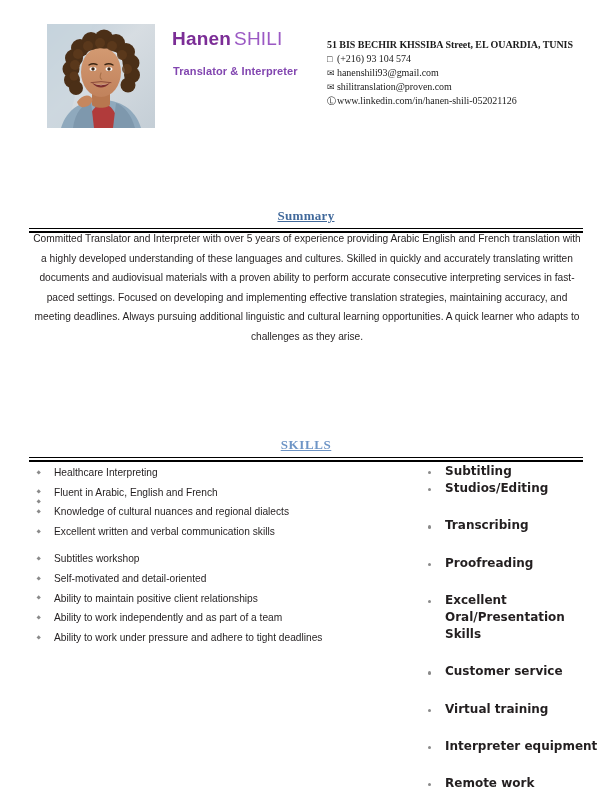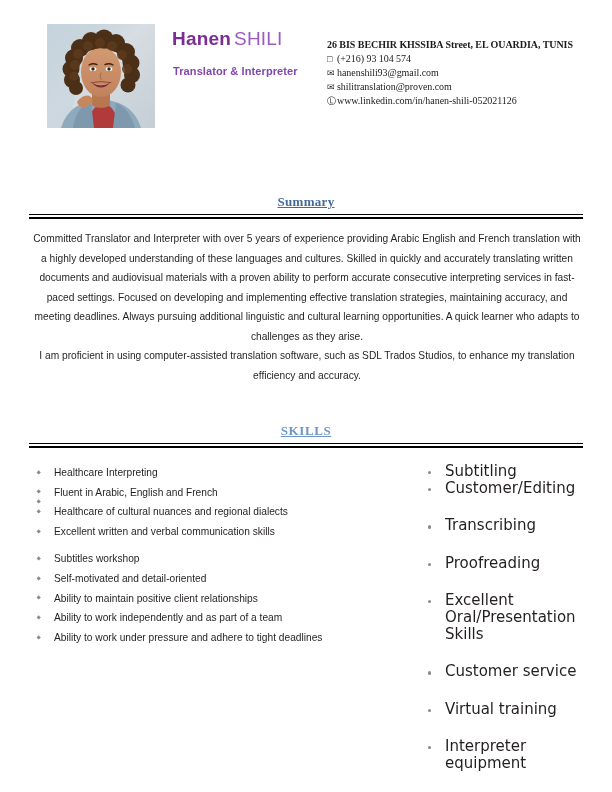--- a/index.html
+++ b/index.html
@@ -91,20 +91,21 @@
     color: #1b1b1b;
   }
   .c-text { letter-spacing: -0.05px; }
 
   
   .section-head {
     position: absolute;
     left: 29px;
     width: 554px;
     text-align: center;
+    margin-top: 14px;
   }
   .section-head .title {
     display: inline-block;
     font-family: "Liberation Serif", serif;
     font-weight: bold;
     font-size: 13px;
     text-decoration: underline;
     letter-spacing: 0.3px;
   }
   .section-head .rules {
@@ -154,23 +155,24 @@
     position: relative;
     padding-left: 21px;
     font-size: 10.2px;
     line-height: 19.6px;
     color: #231f20;
   }
   .skills-right li {
     position: relative;
     padding-left: 21px;
     font-family: "DejaVu Sans", sans-serif;
-    font-size: 15px;
+    font-size: 12px;
     line-height: 17.2px;
     color: #231f20;
+    font-weight: bold;
   }
   li .bullet {
     position: absolute;
     left: 4px;
     top: 50%;
     margin-top: -2px;
     width: 3.4px;
     height: 3.4px;
     background: #8a8a8a;
     transform: rotate(45deg);
@@ -266,21 +268,21 @@
   <div class="name-block">
     <div class="name-line">
       <span class="name-first">Hanen</span><span class="name-last">SHILI</span>
     </div>
   </div>
 
   <div class="job-title">Translator &amp; Interpreter</div>
 
   <div class="contact">
     <div class="contact-row addr">
-      <span class="c-text">26 BIS BECHIR KHSSIBA Street, EL OUARDIA, TUNIS</span>
+      <span class="c-text">51 BIS BECHIR KHSSIBA Street, EL OUARDIA, TUNIS</span>
     </div>
     <div class="contact-row">
       <span class="c-icon">□</span>
       <span class="c-text">(+216) 93 104 574</span>
     </div>
     <div class="contact-row">
       <span class="c-icon">✉</span>
       <span class="c-text">hanenshili93@gmail.com</span>
     </div>
     <div class="contact-row">
@@ -294,47 +296,46 @@
   </div>
 </div>
 
 <div class="section-head" id="summary-head">
   <span class="title">Summary</span>
   <div class="rules"></div>
 </div>
 
 <div class="summary-body">
   <p>Committed Translator and Interpreter with over 5 years of experience providing Arabic English and French translation with a highly developed understanding of these languages and cultures. Skilled in quickly and accurately translating written documents and audiovisual materials with a proven ability to perform accurate consecutive interpreting services in fast-paced settings. Focused on developing and implementing effective translation strategies, maintaining accuracy, and meeting deadlines. Always pursuing additional linguistic and cultural learning opportunities. A quick learner who adapts to challenges as they arise.</p>
-  <p>I am proficient in using computer-assisted translation software, such as SDL Trados Studios, to enhance my translation efficiency and accuracy.</p>
 </div>
 
 <div class="section-head" id="skills-head">
   <span class="title">SKILLS</span>
   <div class="rules"></div>
 </div>
 
 <div class="skills-left">
   <ul class="skill-list" id="skills-left-list">
       <li><span class="bullet"></span><span>Healthcare Interpreting</span></li>
       <li><span class="bullet"></span><span>Fluent in Arabic, English and French</span></li>
       <li><span class="bullet"></span></li>
-      <li><span class="bullet"></span><span>Healthcare of cultural nuances and regional dialects</span></li>
+      <li><span class="bullet"></span><span>Knowledge of cultural nuances and regional dialects</span></li>
       <li><span class="bullet"></span><span>Excellent written and verbal communication skills</span></li>
       <li class="gap-before"><span class="bullet"></span><span>Subtitles workshop</span></li>
       <li><span class="bullet"></span><span>Self-motivated and detail-oriented</span></li>
       <li><span class="bullet"></span><span>Ability to maintain positive client relationships</span></li>
       <li><span class="bullet"></span><span>Ability to work independently and as part of a team</span></li>
       <li><span class="bullet"></span><span>Ability to work under pressure and adhere to tight deadlines</span></li>
     </ul>
 </div>
 
 <div class="skills-right">
   <ul class="skill-list" id="skills-right-list">
       <li><span class="bullet"></span><span>Subtitling</span></li>
-      <li><span class="bullet"></span><span>Customer/Editing</span></li>
+      <li><span class="bullet"></span><span>Studios/Editing</span></li>
       <li class="gap-before"><span class="bullet"></span><span>Transcribing</span></li>
       <li class="gap-before"><span class="bullet"></span><span>Proofreading</span></li>
       <li class="gap-before"><span class="bullet"></span><span>Excellent Oral/Presentation Skills</span></li>
       <li class="gap-before"><span class="bullet"></span><span>Customer service</span></li>
       <li class="gap-before"><span class="bullet"></span><span>Virtual training</span></li>
       <li class="gap-before"><span class="bullet"></span><span>Interpreter equipment</span></li>
       <li class="gap-before"><span class="bullet"></span><span>Remote work</span></li>
     </ul>
 </div>
 

